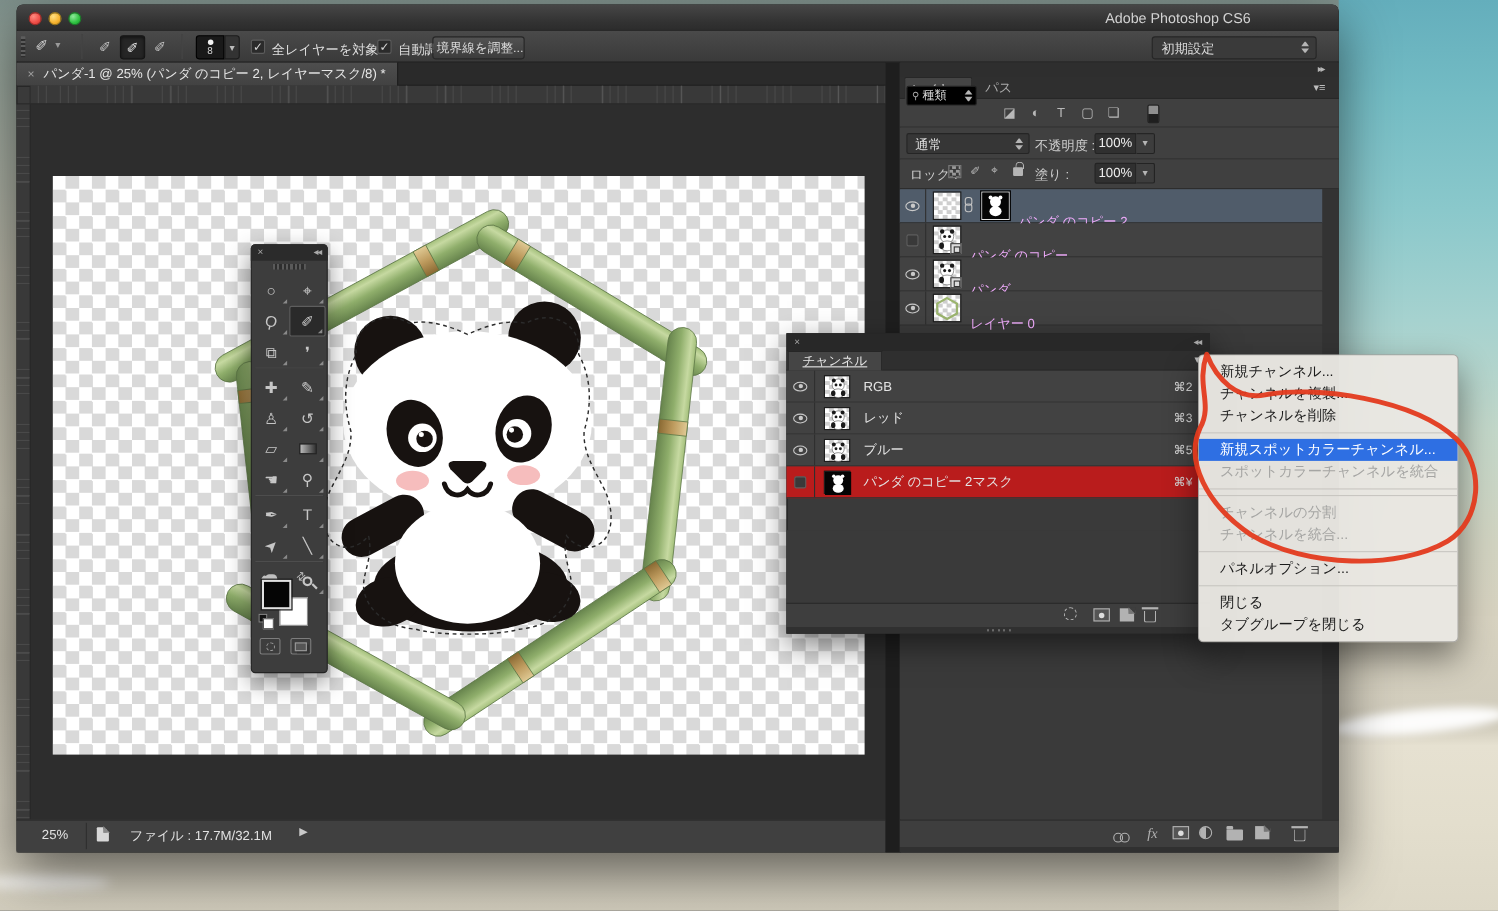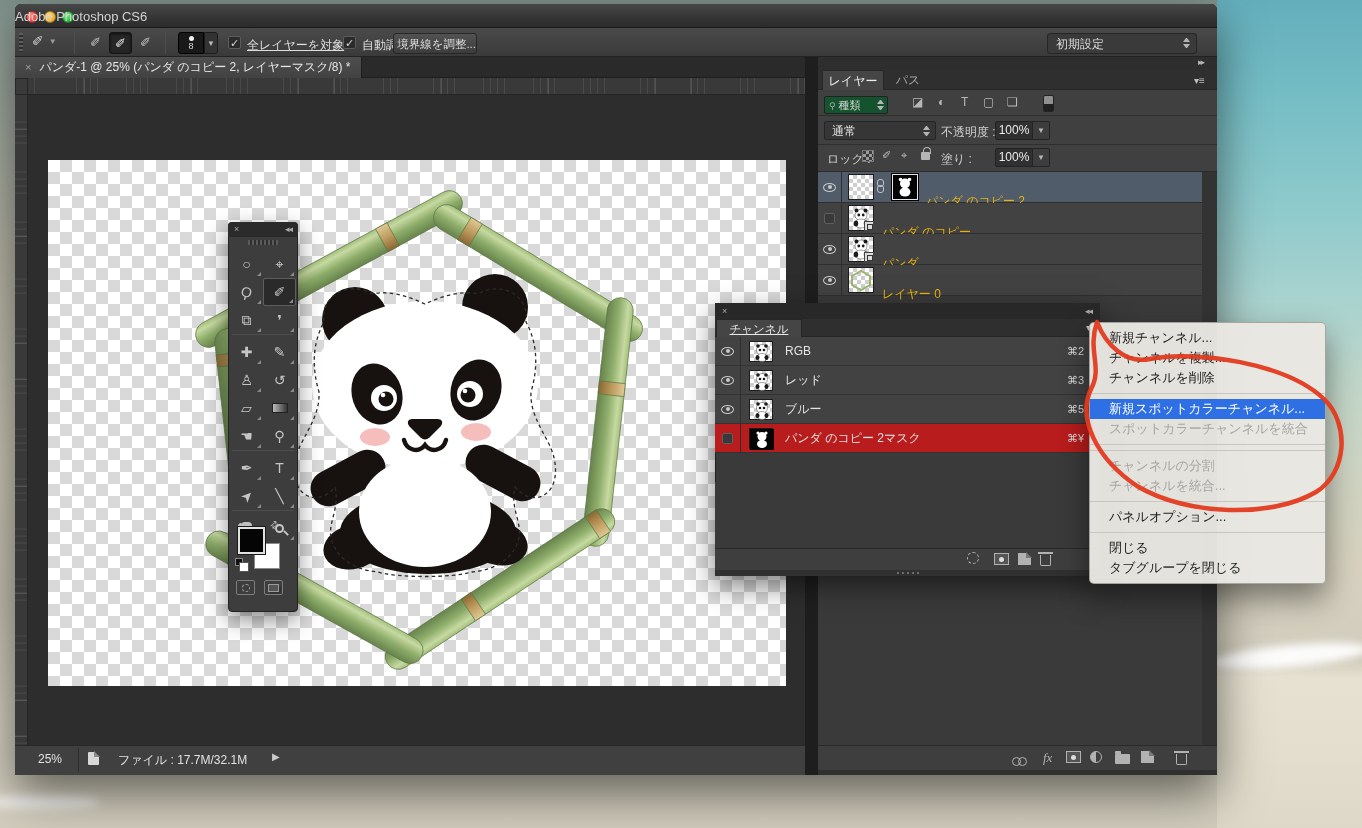--- a/index.html
+++ b/index.html
@@ -17,21 +17,21 @@
     background:linear-gradient(180deg,#d7d2c0 0%,#d2cdbd 30%,#cbc6b6 36%,#e6e1d1 44%,#e3decd 70%,#ddd8c7 100%);}
   .foam{left:1210px;top:645px;width:160px;height:22px;background:#fff;border-radius:50%;
     filter:blur(4px);transform:rotate(-5deg);opacity:.95;}
   .foam2{left:-20px;top:795px;width:120px;height:14px;background:#fff;border-radius:50%;filter:blur(5px);opacity:.7;}
 
   
   .win-bg{left:15px;top:4px;width:1202px;height:771px;background:#2e2e2e;border:1px solid #121212;
     border-radius:6px 6px 2px 2px;box-shadow:0 18px 48px rgba(0,0,0,.55);}
   .titlebar{left:15px;top:4px;width:1202px;height:24px;border-radius:6px 6px 0 0;
     background:linear-gradient(180deg,#474747,#323232 70%,#2c2c2c);border-bottom:1px solid #1a1a1a;}
-  .title{left:15px;top:9px;width:1122px;text-align:left;font-size:13px;color:#d2d2d2;}
+  .title{left:15px;top:9px;width:1122px;text-align:right;font-size:13px;color:#d2d2d2;}
   .tl{top:11px;width:12px;height:12px;border-radius:50%;}
   .tl.r{left:26px;background:radial-gradient(circle at 35% 30%,#ff8a80,#ef4d47 60%,#c63a34);border:1px solid #a32e2a;}
   .tl.y{left:44px;background:radial-gradient(circle at 35% 30%,#ffe082,#f7b32e 60%,#cf9222);border:1px solid #9c7a1e;}
   .tl.g{left:62px;background:radial-gradient(circle at 35% 30%,#8ee99a,#2ec240 60%,#1f9b32);border:1px solid #1d7c2a;}
 
   
   .optbar{left:15px;top:28px;width:1202px;height:29px;
     background:linear-gradient(180deg,#4a4a4a,#3a3a3a);border-bottom:1px solid #222;}
   .grip-v{left:19px;top:33px;width:4px;height:19px;
     background:repeating-linear-gradient(180deg,#5c5c5c 0 2px,#2e2e2e 2px 4px);}
@@ -96,21 +96,21 @@
   
   .dock{left:818px;top:57px;width:399px;height:718px;background:#3a3a3a;border-left:1px solid #232323;}
   .dock-top{left:818px;top:57px;width:399px;height:13px;background:#2e2e2e;}
   .dock-exp{left:1198px;top:57px;font-size:9px;color:#b5b5b5;letter-spacing:-2px;}
   .ptabs{left:818px;top:70px;width:399px;height:20px;background:#2f2f2f;border-bottom:1px solid #272727;}
   .ptab{top:70px;height:20px;font-size:12px;line-height:20px;text-align:center;}
   .ptab.on{left:822px;width:62px;background:#454545;color:#ececec;border:1px solid #272727;border-bottom:none;border-radius:2px 2px 0 0;}
   .ptab.off{left:886px;width:44px;color:#ababab;}
   .pmenu-ic{font-size:10px;color:#bdbdbd;letter-spacing:0;}
   .filter-row{left:818px;top:90px;width:399px;height:26px;background:#404040;border-bottom:1px solid #2f2f2f;}
-  .kind-dd{left:824px;top:96px;width:64px;height:18px;background:#14532d;border:1px solid #222;border-radius:2px;
+  .kind-dd{left:824px;top:78px;width:64px;height:18px;background:#000000;border:1px solid #222;border-radius:2px;
     color:#dcdcdc;font-size:11px;line-height:17px;padding-left:4px;}
   .kind-dd .mag{font-size:9px;color:#aaa;margin-right:3px;}
   .f-ic{top:95px;font-size:12px;color:#b8b8b8;}
   .f-toggle{left:1043px;top:95px;width:11px;height:17px;border:1px solid #222;
     background:linear-gradient(180deg,#8f8f8f 0 50%,#1f1f1f 50% 100%);border-radius:2px;}
   .blend-row{left:818px;top:116px;width:399px;height:29px;background:#404040;border-bottom:1px solid #2f2f2f;}
   .dd-box{background:#363636;border:1px solid #252525;border-radius:2px;color:#e2e2e2;font-size:12px;line-height:18px;padding-left:7px;}
   .blend-dd{left:824px;top:121px;width:112px;height:19px;}
   .row-label{font-size:12px;color:#cfcfcf;}
   .val-box{background:#303030;border:1px solid #232323;border-radius:2px 0 0 2px;color:#ececec;font-size:12px;line-height:17px;text-align:center;}
@@ -138,21 +138,21 @@
   .svg-hex{display:none;}
   .k-hex .svg-hex{display:block;}
   .badge{display:none;position:absolute;right:-1px;bottom:-1px;width:10px;height:10px;background:#dcdcdc;border:1px solid #444;}
   .badge::after{content:"";position:absolute;left:2px;top:2px;width:4px;height:4px;border:1px solid #333;}
   .k-smart .badge{display:block;}
   .chain{display:none;flex:0 0 12px;height:16px;position:relative;}
   .chain::before,.chain::after{content:"";position:absolute;left:3px;width:5px;height:6px;border:1.5px solid #c2c2c2;border-radius:3px;}
   .chain::before{top:0;} .chain::after{top:6px;}
   .tmask{display:none;background:#000;}
   .k-mask .chain{display:block;} .k-mask .tmask{display:block;border:1px solid #e6e6e6;outline:1px solid #000;}
-  .lname{margin-left:8px;font-size:12px;color:#eab308;white-space:nowrap;margin-top:28px;}
+  .lname{margin-left:8px;font-size:12px;color:#f0abfc;white-space:nowrap;margin-top:28px;}
   .lrows-right{left:1202px;top:172px;width:15px;height:573px;background:#333;}
   .dock-empty{left:818px;top:296px;width:384px;height:449px;background:#3a3a3a;}
   .dock-bottom{left:818px;top:745px;width:399px;height:25px;background:#3e3e3e;border-top:1px solid #2a2a2a;}
   .db-ic{top:750px;color:#b2b2b2;font-size:12px;}
   .fxlab{font-style:italic;font-family:"Liberation Serif","DejaVu Serif",serif;font-size:13px;color:#b2b2b2;}
   .ic-rings{width:16px;height:9px;} .ic-rings::before,.ic-rings::after{content:"";position:absolute;top:2px;width:7px;height:7px;border:1.5px solid #b2b2b2;border-radius:50%;}
   .ic-rings::before{left:0;} .ic-rings::after{left:6px;}
   .ic-mask{width:15px;height:12px;border:1px solid #b2b2b2;background:#555;}
   .ic-mask::after{content:"";position:absolute;left:4px;top:2.5px;width:5px;height:5px;border-radius:50%;background:#ddd;}
   .ic-adj{width:12px;height:12px;border:1px solid #b2b2b2;border-radius:50%;background:linear-gradient(90deg,#b2b2b2 0 50%,transparent 50%);}
@@ -256,21 +256,21 @@
   <div class="abs mode-btn" style="left:84px;">✐</div>
   <div class="abs mode-btn pressed" style="left:109px;">✐</div>
   <div class="abs mode-btn" style="left:134px;">✐</div>
   <div class="abs ob-sep" style="left:165px;"></div>
   <div class="abs size-box">
       <span class="dot"></span>
       <span class="num">8</span>
     </div>
   <div class="abs size-arrow">▼</div>
   <div class="abs chk" style="left:228px;">✓</div>
-  <div class="abs ob-label" style="left:247px;text-decoration:underline;">全レイヤーを対象</div>
+  <div class="abs ob-label" style="left:247px;">全レイヤーを対象</div>
   <div class="abs chk" style="left:343px;">✓</div>
   <div class="abs ob-label" style="left:362px;">自動調整</div>
   <div class="abs ob-btn">境界線を調整...</div>
   <div class="abs preset-dd"><span>初期設定</span><span class="spin"></span></div>
 
   <div class="abs tabbar"></div>
   <div class="abs doctab"><span class="x">×</span><span>パンダ-1 @ 25% (パンダ のコピー 2, レイヤーマスク/8) *</span></div>
 
   <div class="abs ruler-corner"></div>
   <div class="abs hruler"></div>

